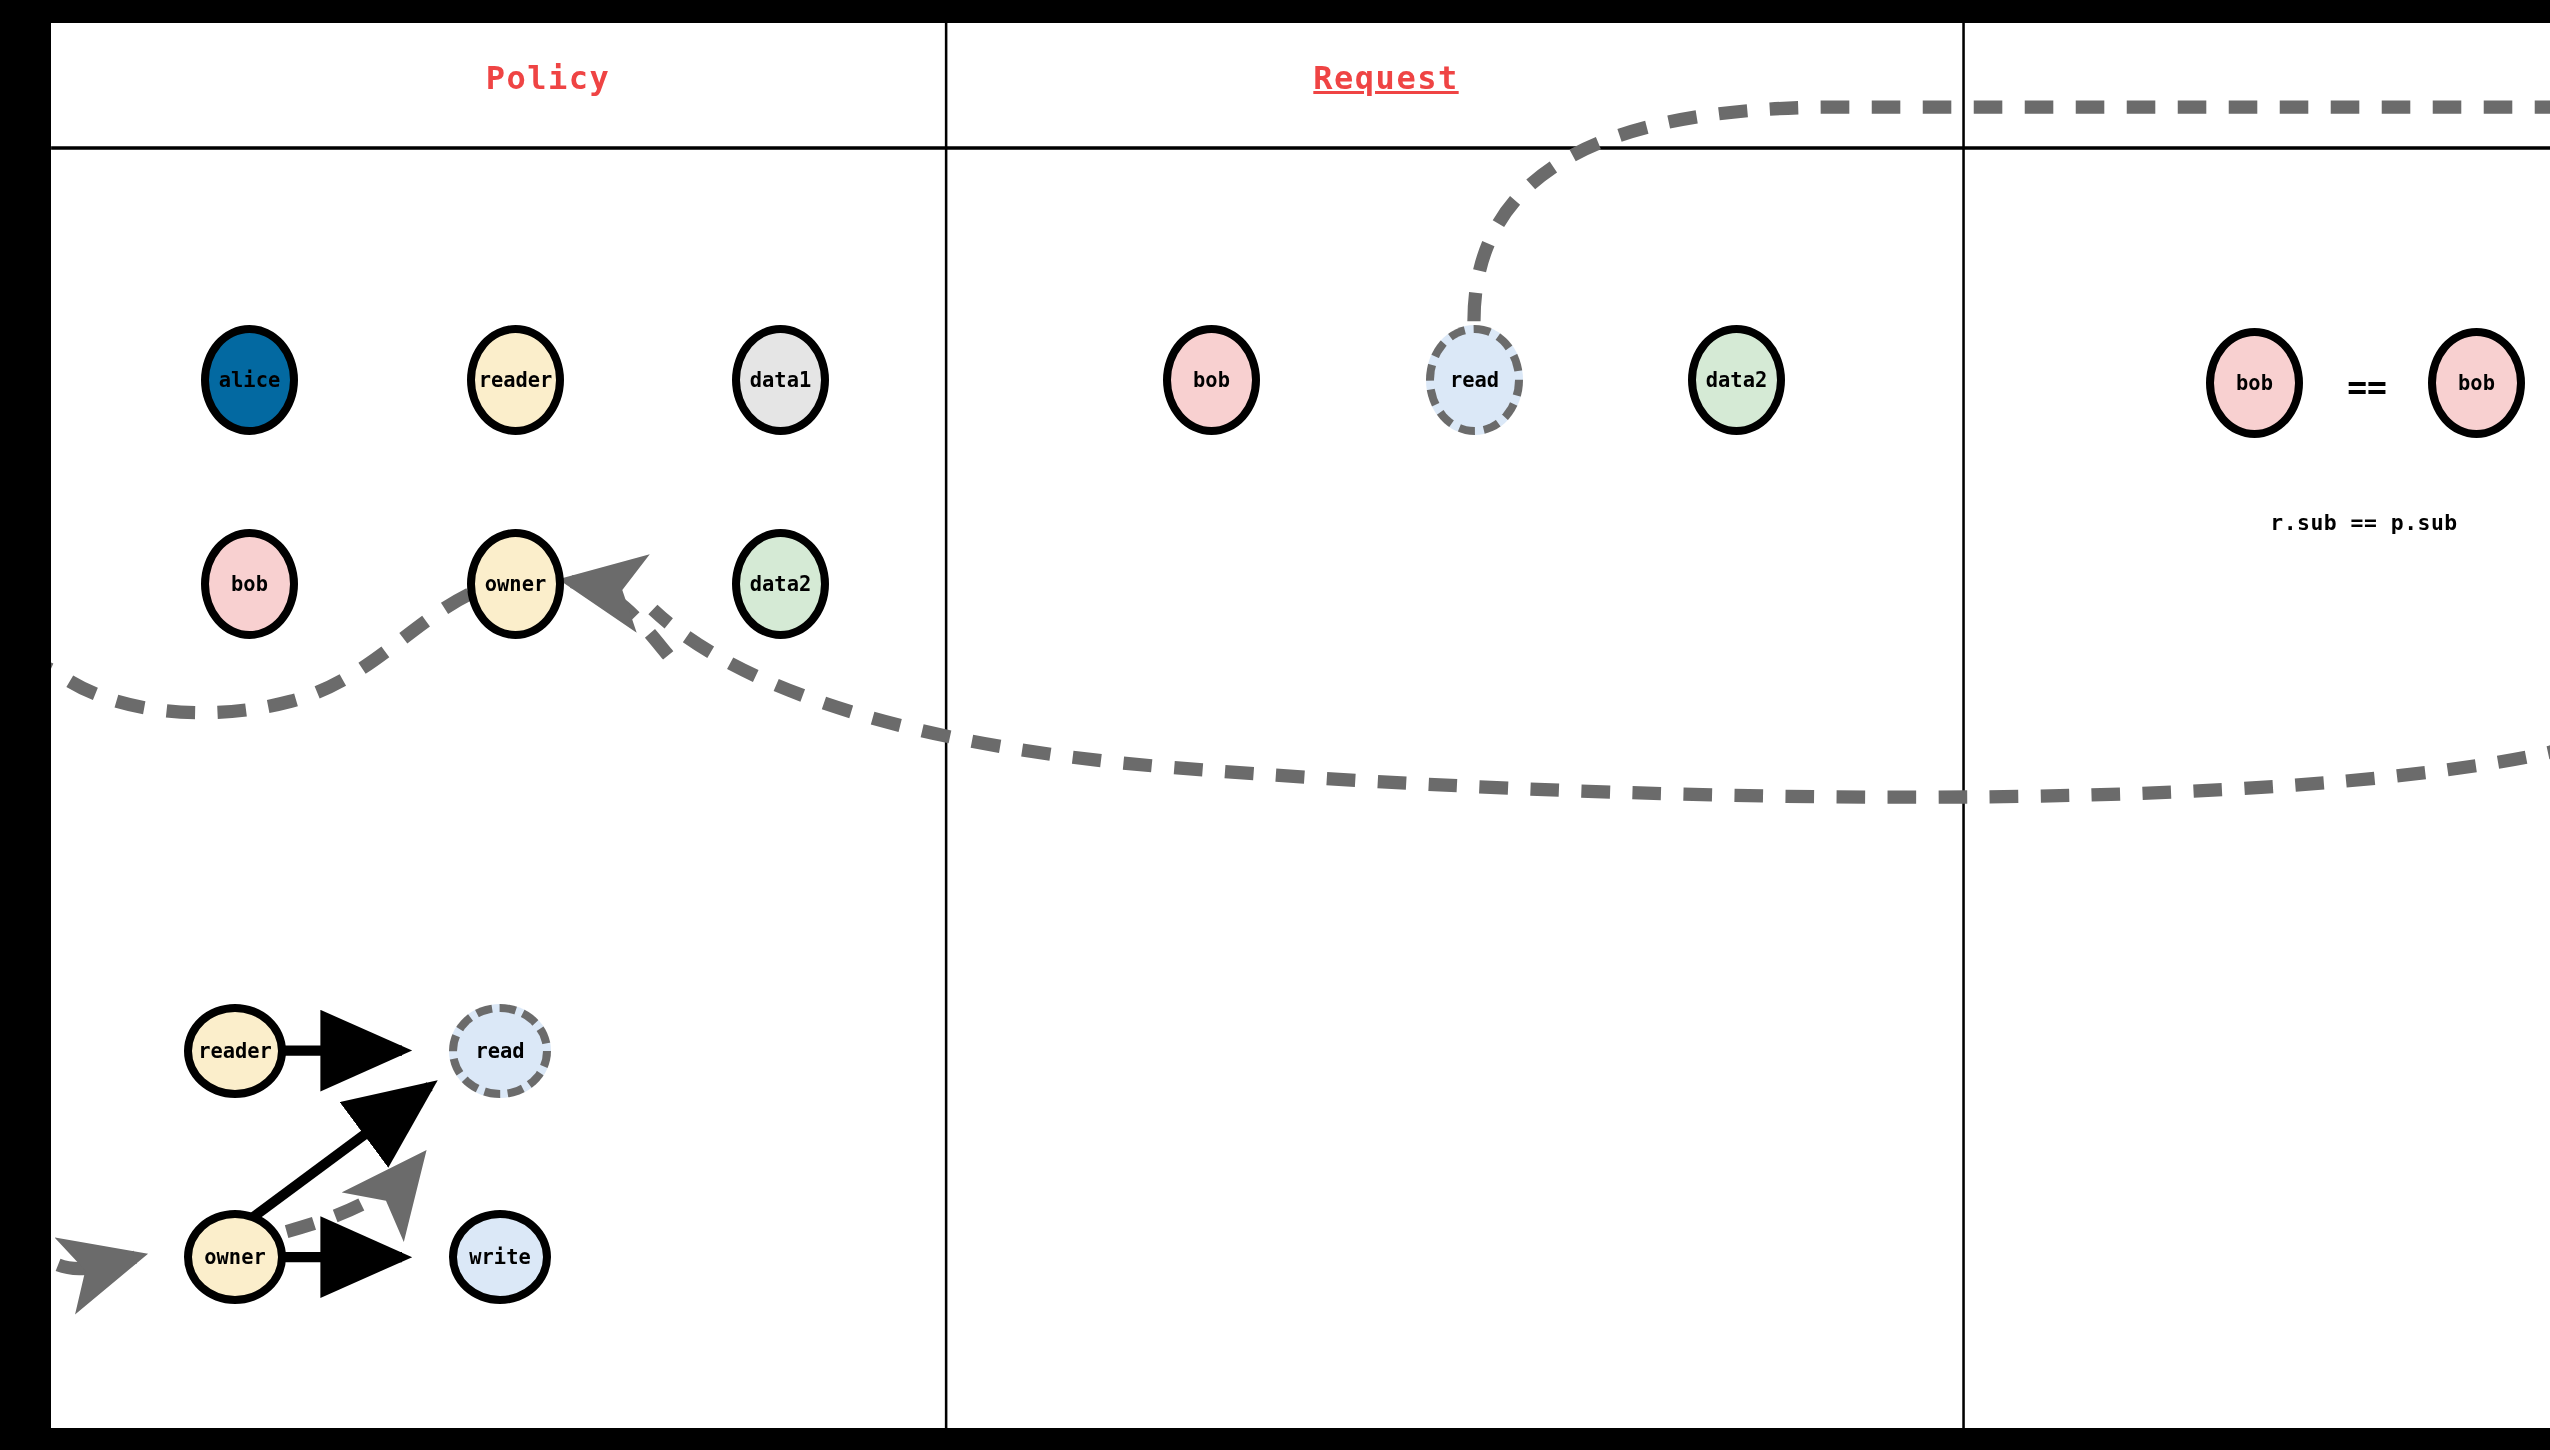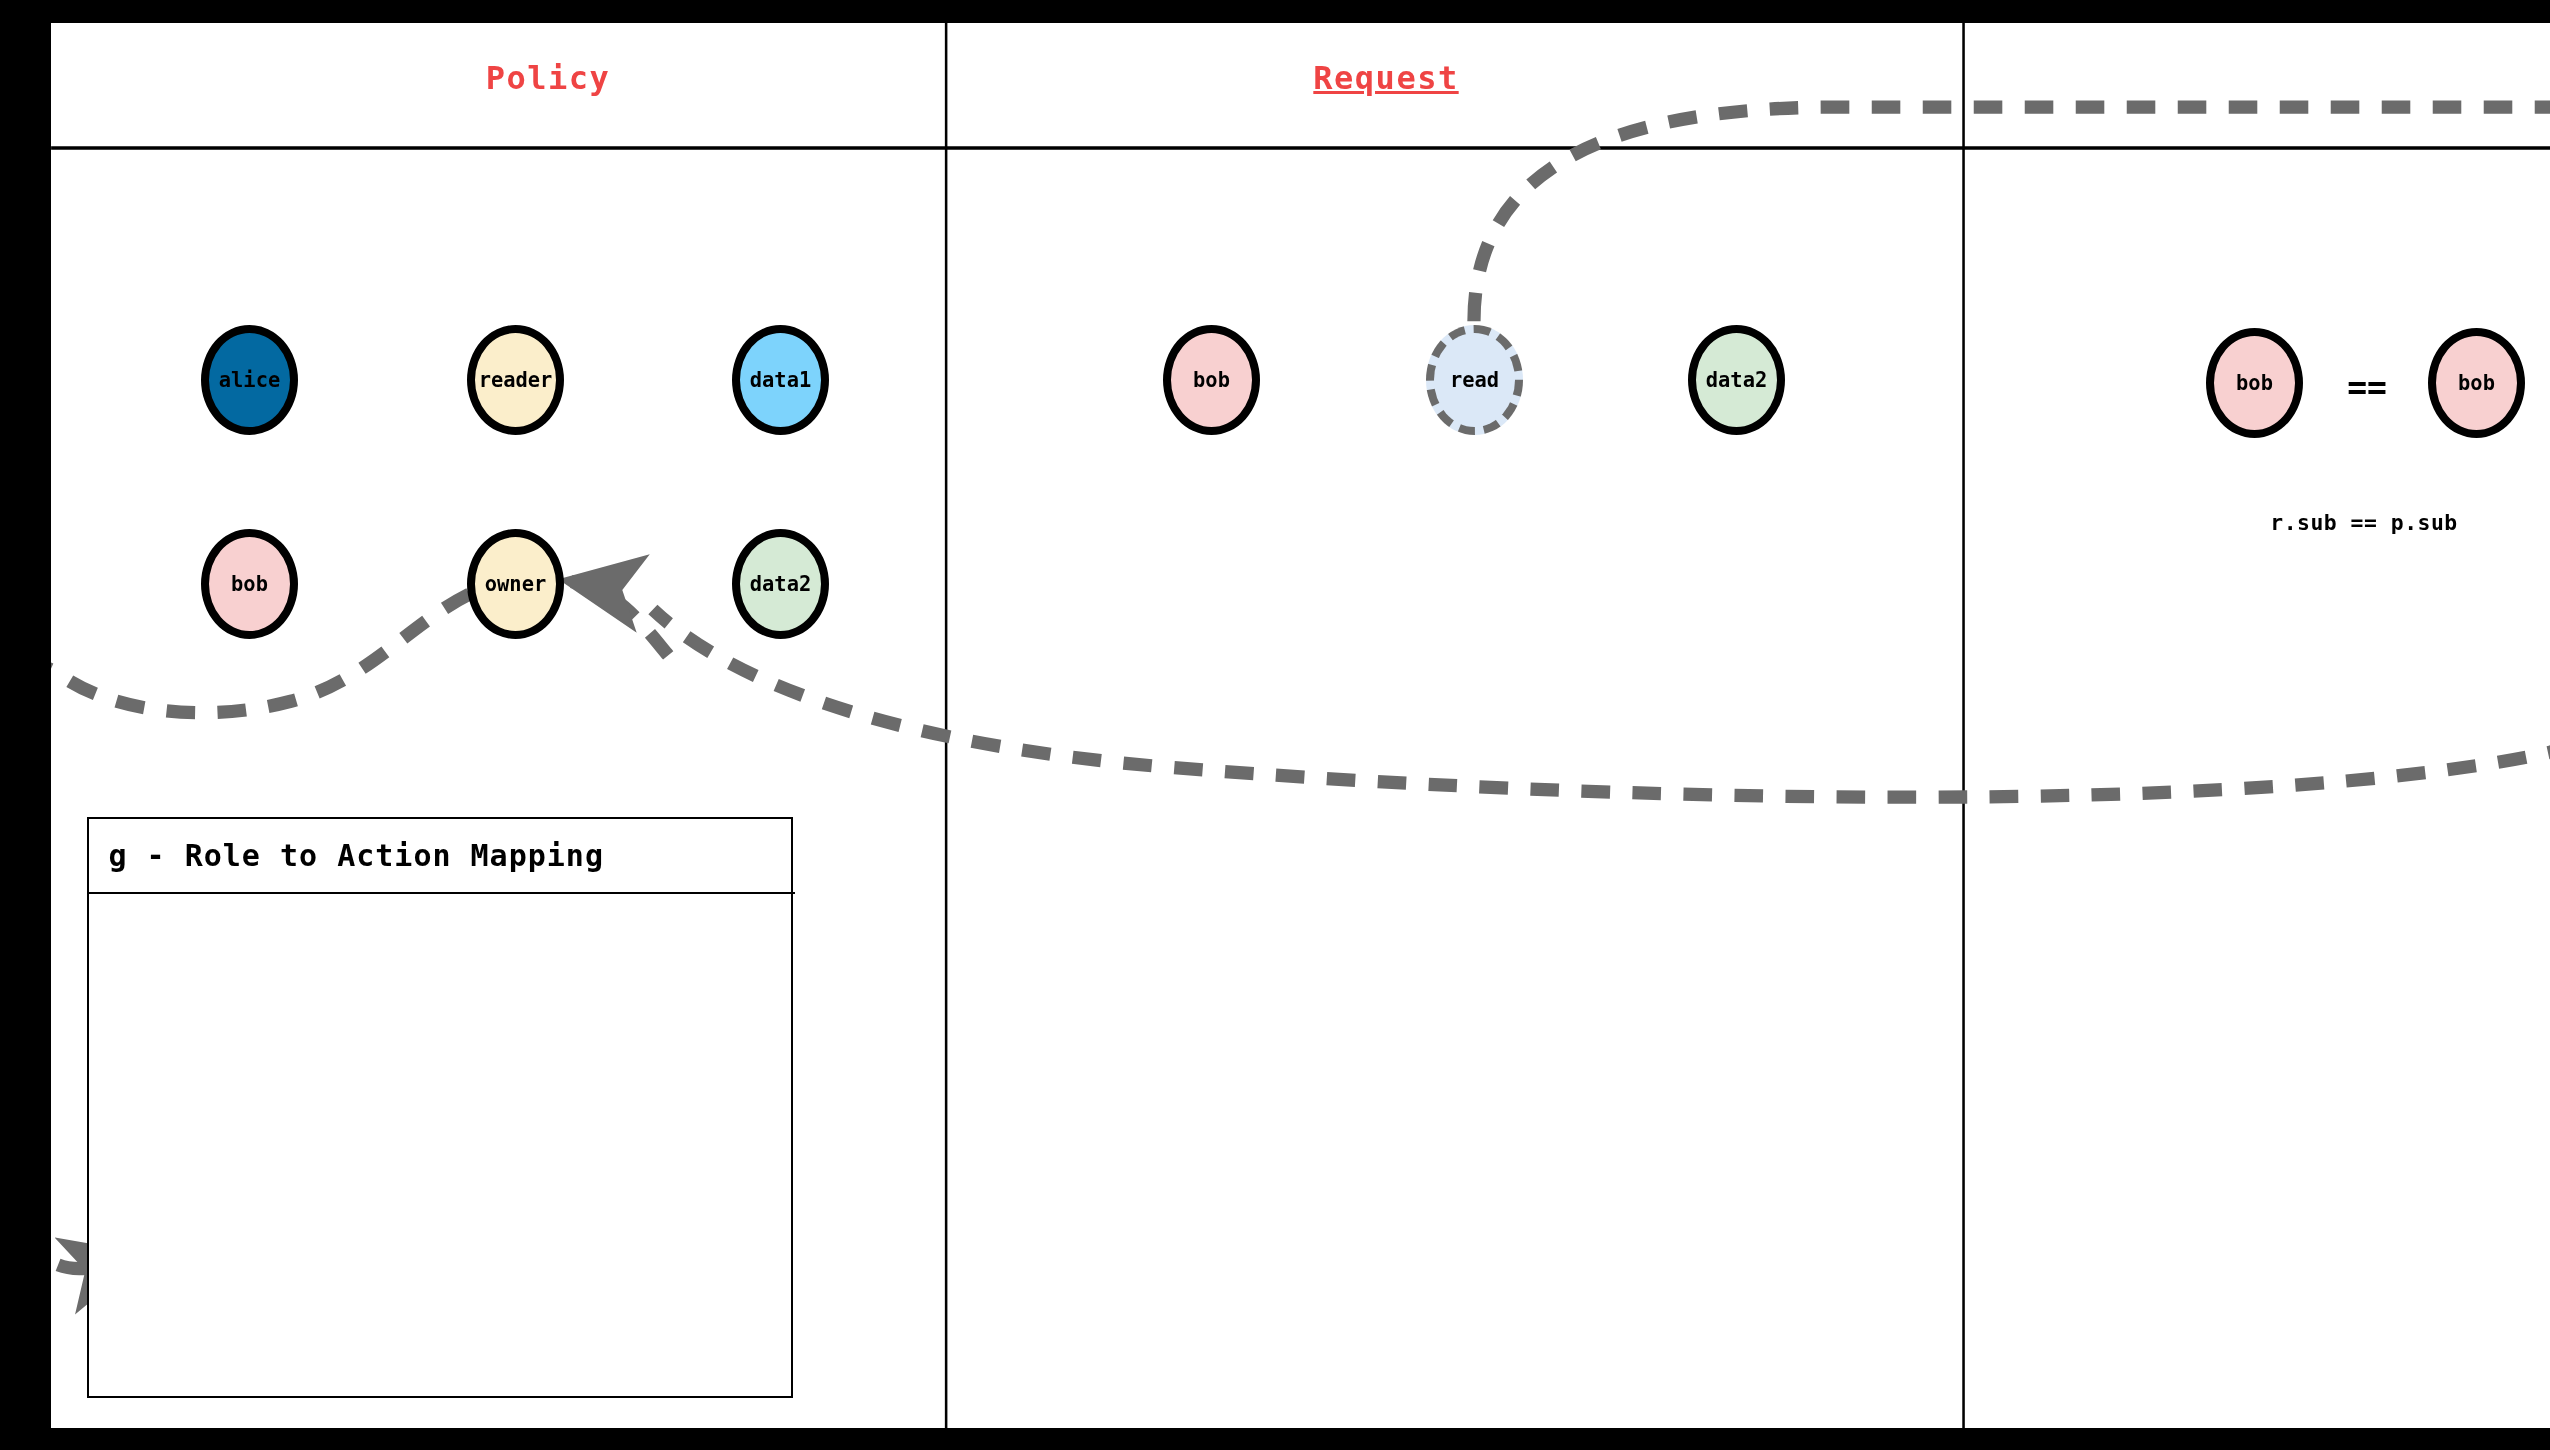--- a/index.html
+++ b/index.html
@@ -142,21 +142,21 @@
     <div class="col-title" style="left:344px; width:306px;">Policy</div>
     <div class="col-title" style="left:1182px; width:306px;text-decoration:underline;">Request</div>
 
     <div id="nodes">
         <div style="position: absolute; left: 150px; top: 302px; width: 97px; height: 110px; box-sizing: border-box; border-radius: 50%; background: #0369a1; border: 8.7px solid rgb(0, 0, 0);">
           <span class="node-label" style="font-size: 20.4px;">alice</span>
         </div>
         <div style="position: absolute; left: 416px; top: 302px; width: 97px; height: 110px; box-sizing: border-box; border-radius: 50%; background: rgb(251, 238, 203); border: 8.7px solid rgb(0, 0, 0);">
           <span class="node-label" style="font-size: 20.4px;">reader</span>
         </div>
-        <div style="position: absolute; left: 681px; top: 302px; width: 97px; height: 110px; box-sizing: border-box; border-radius: 50%; background: #7dd3fc; border: 8.7px solid rgb(0, 0, 0);">
+        <div style="position: absolute; left: 681px; top: 302px; width: 97px; height: 110px; box-sizing: border-box; border-radius: 50%; background: #e5e5e5; border: 8.7px solid rgb(0, 0, 0);">
           <span class="node-label" style="font-size: 20.4px;">data1</span>
         </div>
         <div style="position: absolute; left: 150px; top: 506px; width: 97px; height: 110px; box-sizing: border-box; border-radius: 50%; background: rgb(248, 208, 208); border: 8.7px solid rgb(0, 0, 0);">
           <span class="node-label" style="font-size: 20.4px;">bob</span>
         </div>
         <div style="position: absolute; left: 416px; top: 506px; width: 97px; height: 110px; box-sizing: border-box; border-radius: 50%; background: rgb(251, 238, 203); border: 8.7px solid rgb(0, 0, 0);">
           <span class="node-label" style="font-size: 20.4px;">owner</span>
         </div>
         <div style="position: absolute; left: 681px; top: 506px; width: 97px; height: 110px; box-sizing: border-box; border-radius: 50%; background: rgb(213, 234, 213); border: 8.7px solid rgb(0, 0, 0);">
           <span class="node-label" style="font-size: 20.4px;">data2</span>
@@ -191,19 +191,16 @@
       </div>
 
     <div id="ops">
         <div class="op-text" style="left: 2275px; top: 341px; width: 82px; height: 46px; font-size: 33px;">==</div>
         <div class="op-text" style="left: 2492px; top: 337px; width: 82px; height: 46px; font-size: 37px;">&amp;&amp;</div>
       </div>
     <div id="anns">
         <div class="ann-label" style="left: 2109px; top: 487px; width: 408px;">r.sub == p.sub</div>
       </div>
 
-    <div class="gbox" id="gbox" style="left: 36px; top: 794px; width: 706px; height: 581px;">
-      <div class="gbox-title" id="gboxtitle" style="left: 0px; top: 0px; width: 706px; height: 75px;">g - Role to Action Mapping</div>
-    </div>
 
   </div>
 </div>
 
 
 </body></html>

